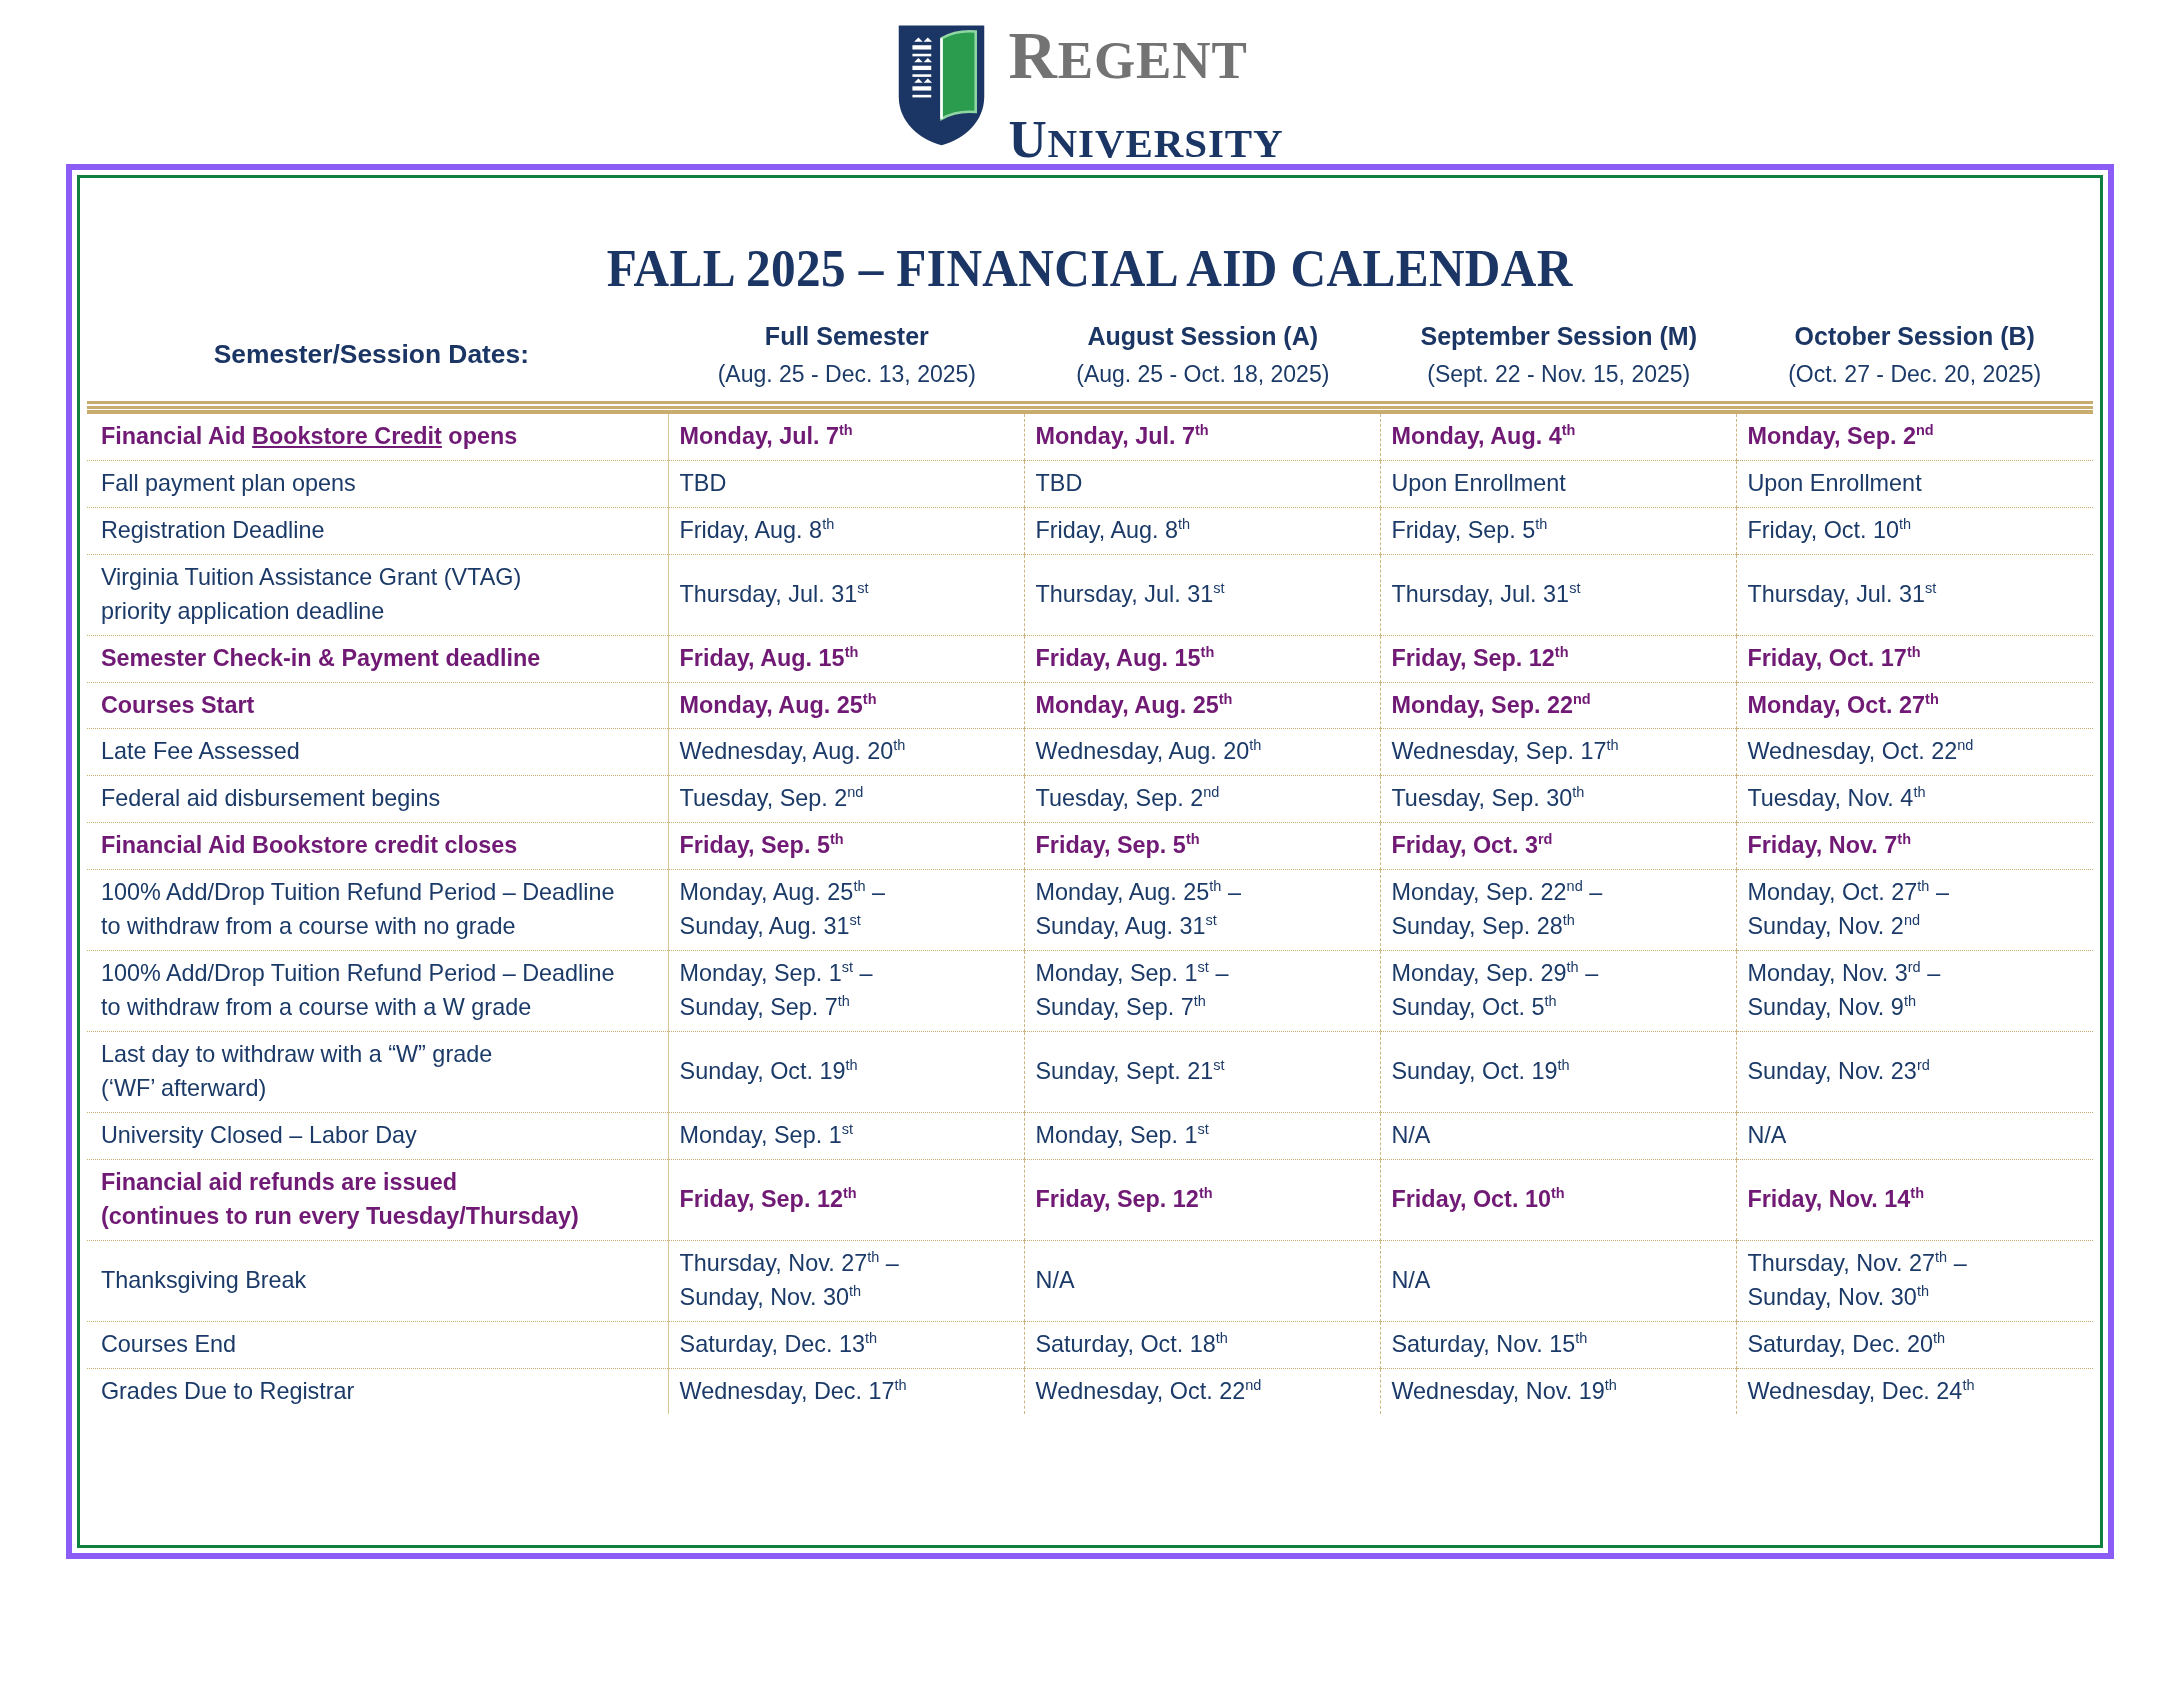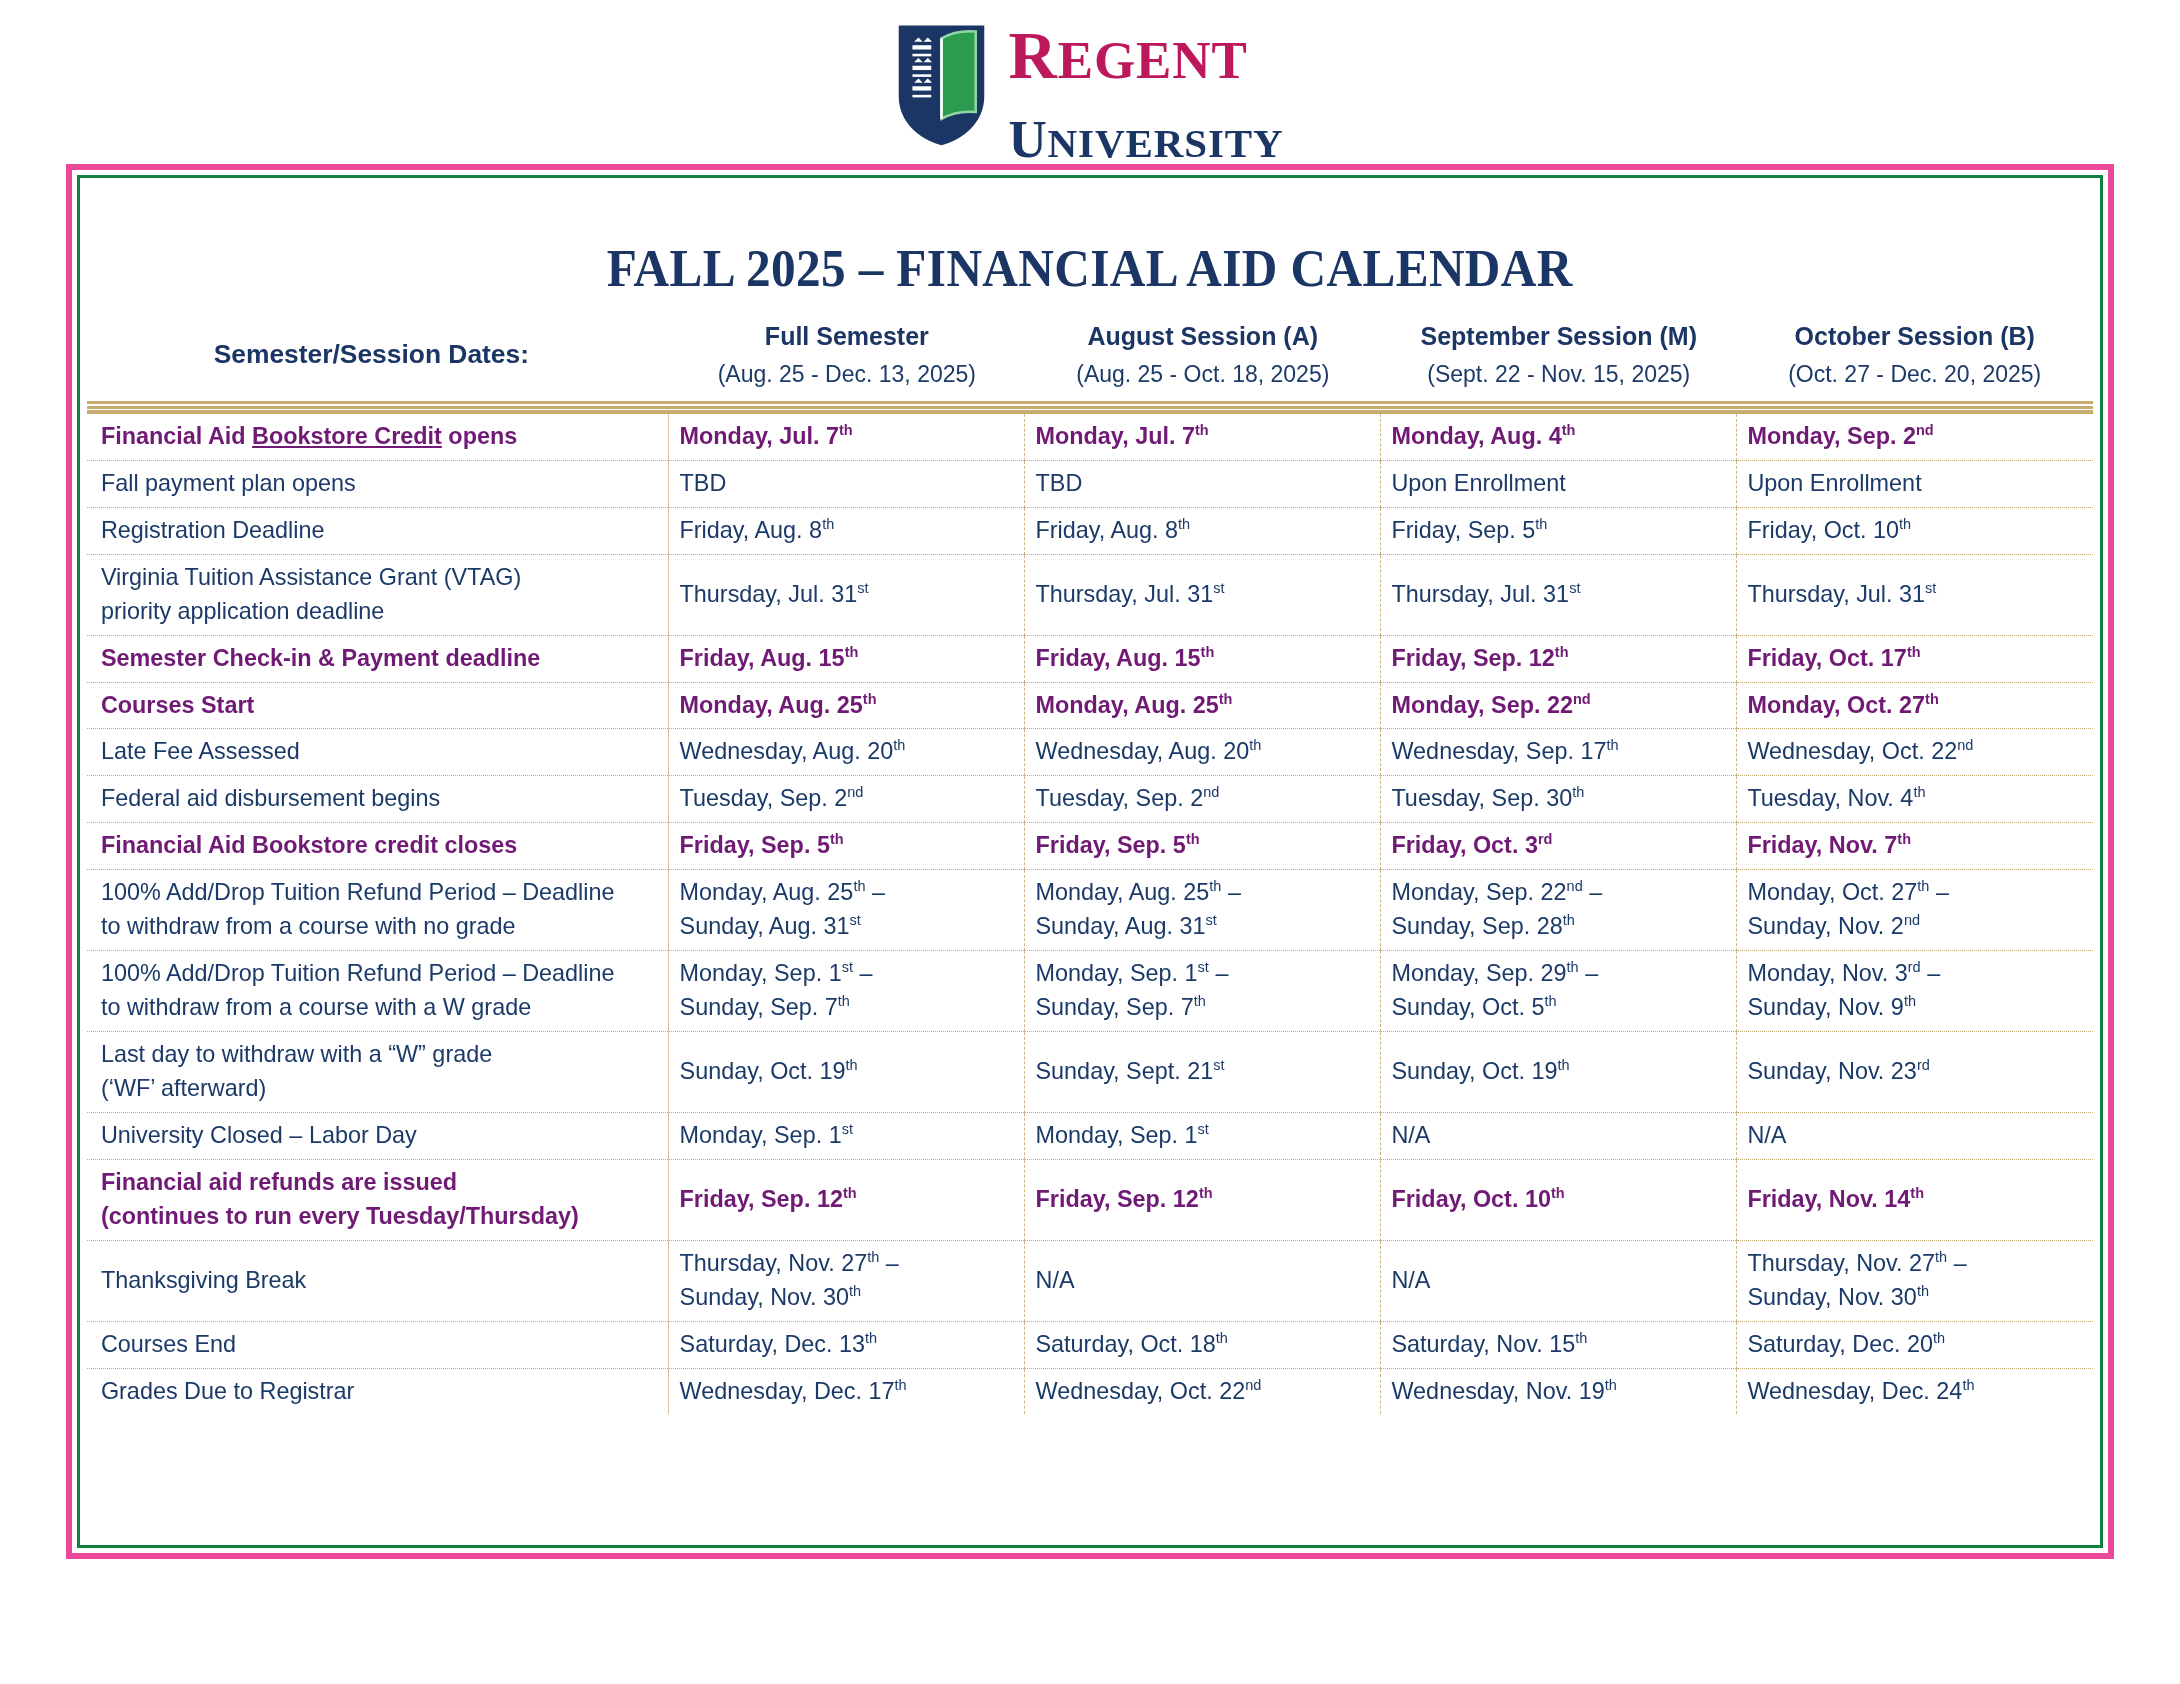--- a/index.html
+++ b/index.html
@@ -41,21 +41,21 @@
   .logo-text {
     display: flex;
     flex-direction: column;
     align-items: flex-start;
     line-height: 0.92;
   }
   .logo-regent {
     font-family: "Liberation Serif", serif;
     font-size: 75px;
     font-weight: 700;
-    color: #be185d;
+    color: #737373;
     letter-spacing: 0.9px;
     font-variant: small-caps;
     text-transform: lowercase;
     text-align: right;
   }
   .logo-regent::first-letter { font-size: 95px; }
   .logo-university {
     font-family: "Liberation Serif", serif;
     font-size: 59px;
     font-weight: 700;
@@ -67,21 +67,21 @@
   }
   .logo-university::first-letter { font-size: 75px; }
 
   
   .frame-outer {
     position: absolute;
     left: 66px;
     top: 164px;
     width: 2048px;
     height: 1395px;
-    border: 6px solid #ec4899;
+    border: 6px solid #8b5cf6;
     background: #ffffff;
     box-sizing: border-box;
   }
   .frame-inner {
     position: absolute;
     left: 5.1px;
     top: 5.1px;
     right: 5.1px;
     bottom: 5.1px;
     border: 3.4px solid #0f8040;

